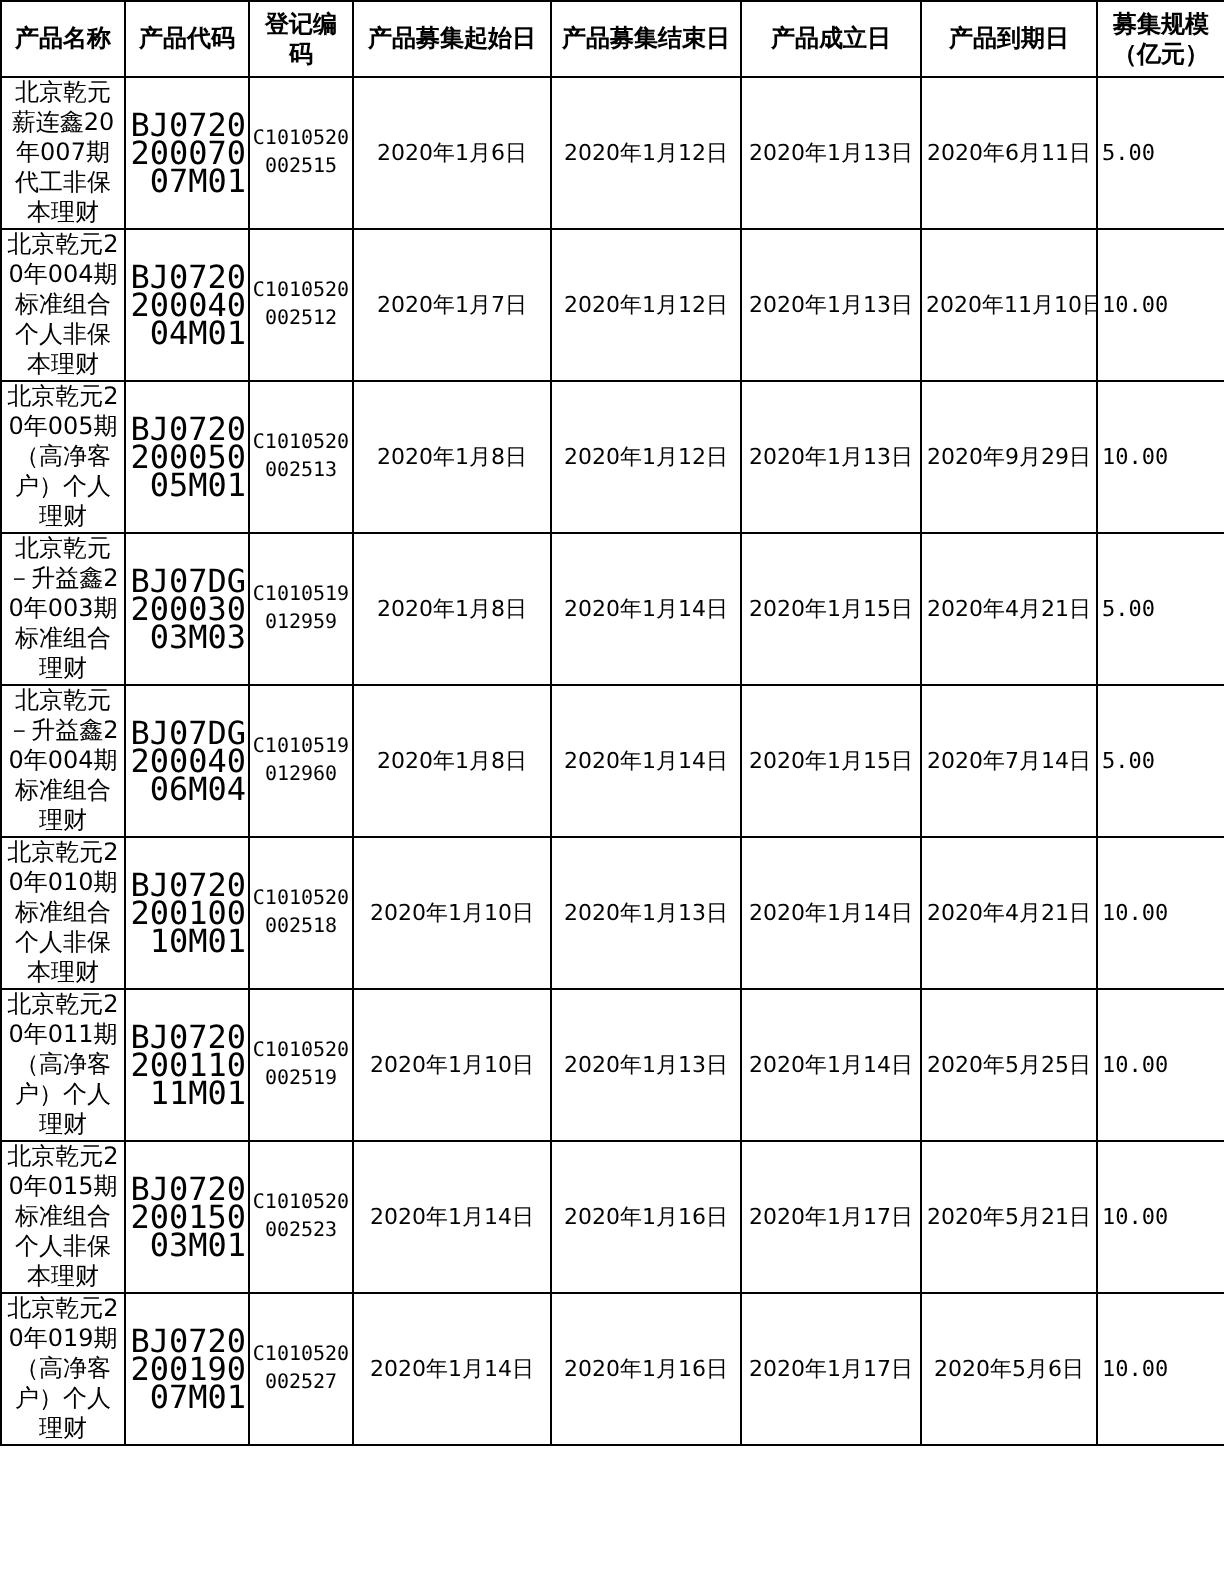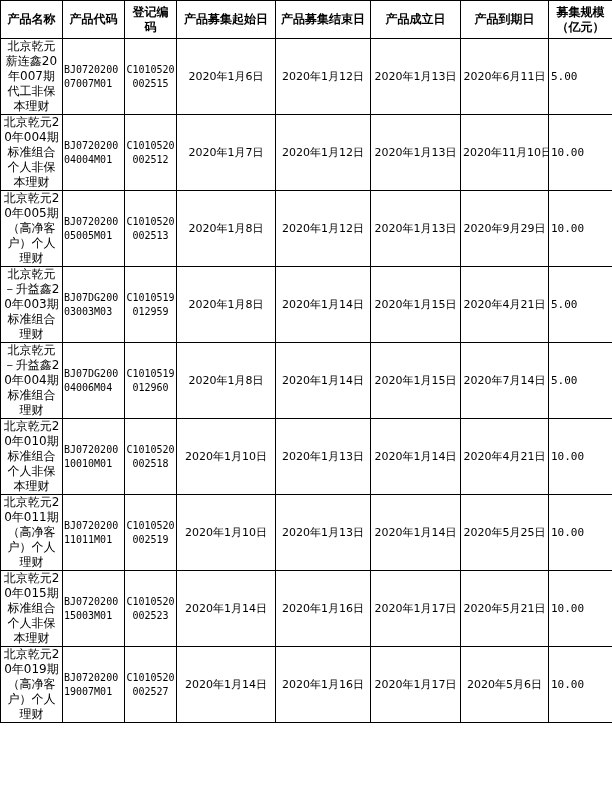--- a/index.html
+++ b/index.html
@@ -41,23 +41,23 @@
   .col-end   { width: 95px; }
   .col-est   { width: 90px; }
   .col-mat   { width: 88px; }
   .col-scale { width: 64px; }
   .c-name {
     text-align: center;
     line-height: 15px;
     word-break: break-all;
   }
   .c-code {
-    text-align: left;
+    text-align: right;
     font-family: "DejaVu Sans Mono", monospace;
-    font-size: 10px;
+    font-size: 16px;
     line-height: 14px;
     word-break: break-all;
     padding: 0 1px;
   }
   .c-reg {
     text-align: center;
     font-family: "DejaVu Sans Mono", monospace;
     font-size: 10px;
     line-height: 14px;
     word-break: break-all;

